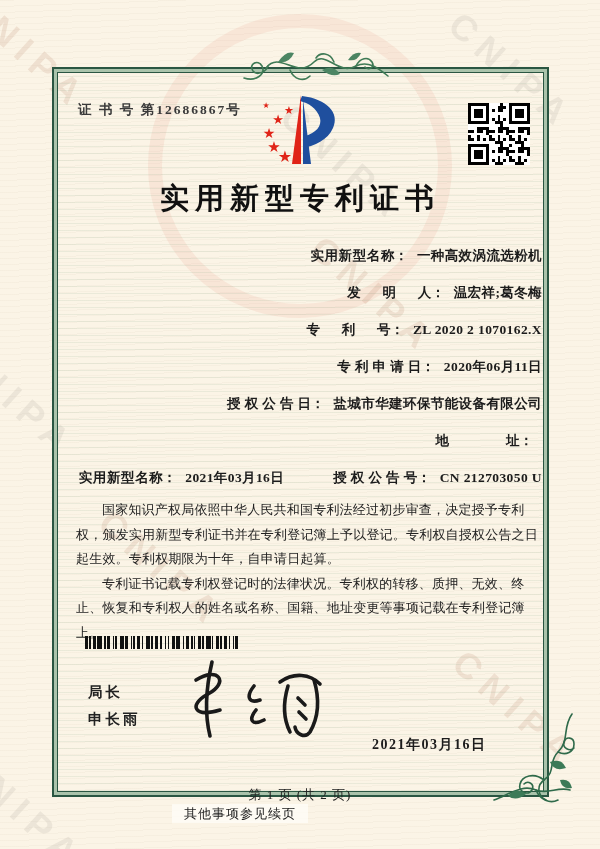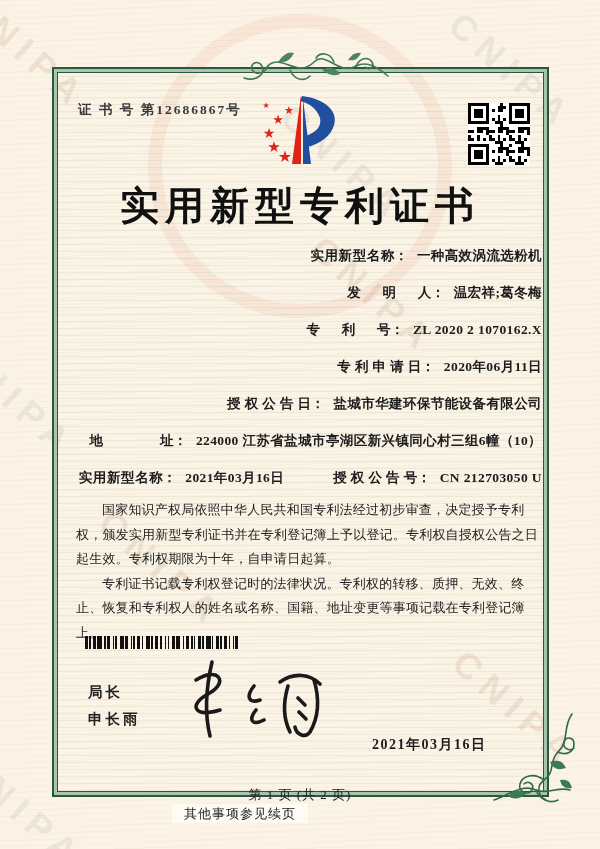--- a/index.html
+++ b/index.html
@@ -28,21 +28,21 @@
     position:absolute;left:52px;top:67px;width:497px;height:730px;box-sizing:border-box;
     border:2px solid #2a5642;
     box-shadow:inset 0 0 0 3px #aac3ab, inset 0 0 0 4px #2a5642;
     background-image:repeating-linear-gradient(180deg, rgba(122,162,128,0.13) 0 1px, transparent 1px 7px);
   }
   .cert-no{position:absolute;left:78px;top:101px;font-size:13.5px;font-weight:600;letter-spacing:2px;color:#3a3a3a;}
   .logo{position:absolute;left:252px;top:90px;width:96px;height:80px;}
   .qr{position:absolute;left:468px;top:103px;width:62px;height:62px;background:#fff;}
   .title{
     position:absolute;left:0;top:179px;width:600px;text-align:center;
-    font-size:39px;font-weight:700;letter-spacing:6px;color:#101010;
+    font-size:29px;font-weight:700;letter-spacing:6px;color:#101010;
   }
   .fields{position:absolute;left:78px;top:247px;width:464px;font-size:13.5px;font-weight:600;}
   .frow{display:flex;align-items:baseline;height:22px;margin-bottom:15px;white-space:nowrap;justify-content:flex-end;}
   .flabel{display:inline-block;width:84px;text-align:justify;text-align-last:justify;}
   .fcolon{margin-right:9px;}
   .fvalue{letter-spacing:0.4px;}
   .grant-gap{margin-left:49px;}
   .paras{
     position:absolute;left:76px;top:498px;width:462px;
     font-size:13px;line-height:24.5px;letter-spacing:0.2px;color:#222;
@@ -269,21 +269,20 @@
         <span class="fvalue">2020年06月11日</span>
     </div>
     <div class="frow">
       <span class="flabel">授权公告日</span>
         <span class="fcolon">：</span>
         <span class="fvalue">盐城市华建环保节能设备有限公司</span>
     </div>
     <div class="frow">
       <span class="flabel">地址</span>
         <span class="fcolon">：</span>
-        <span class="fvalue">224000 江苏省盐城市亭湖区新兴镇同心村三组6幢（10）</span>
     </div>
     <div class="frow">
       <span class="flabel">实用新型名称</span>
         <span class="fcolon">：</span>
         <span class="fvalue">2021年03月16日</span>
       <span class="flabel grant-gap">授权公告号</span>
         <span class="fcolon">：</span>
         <span class="fvalue">CN 212703050 U</span>
     </div>
   </div>

